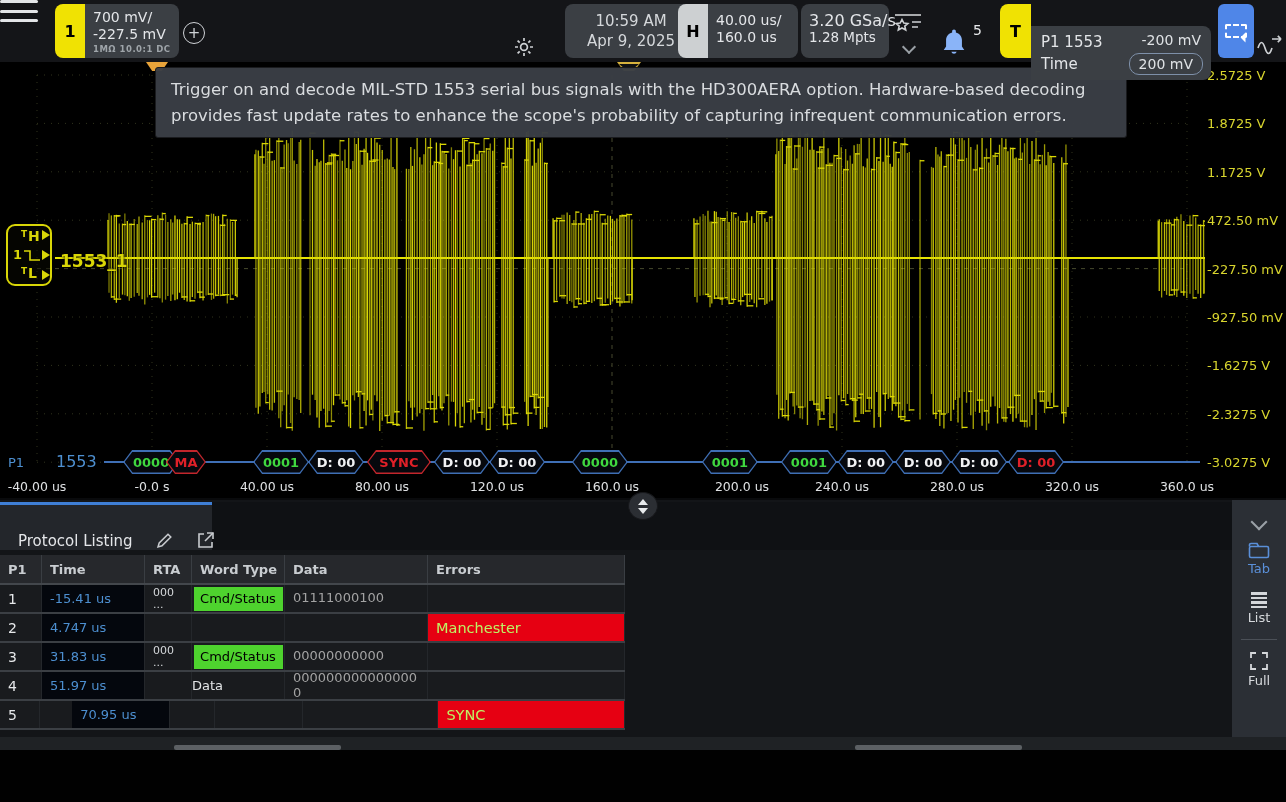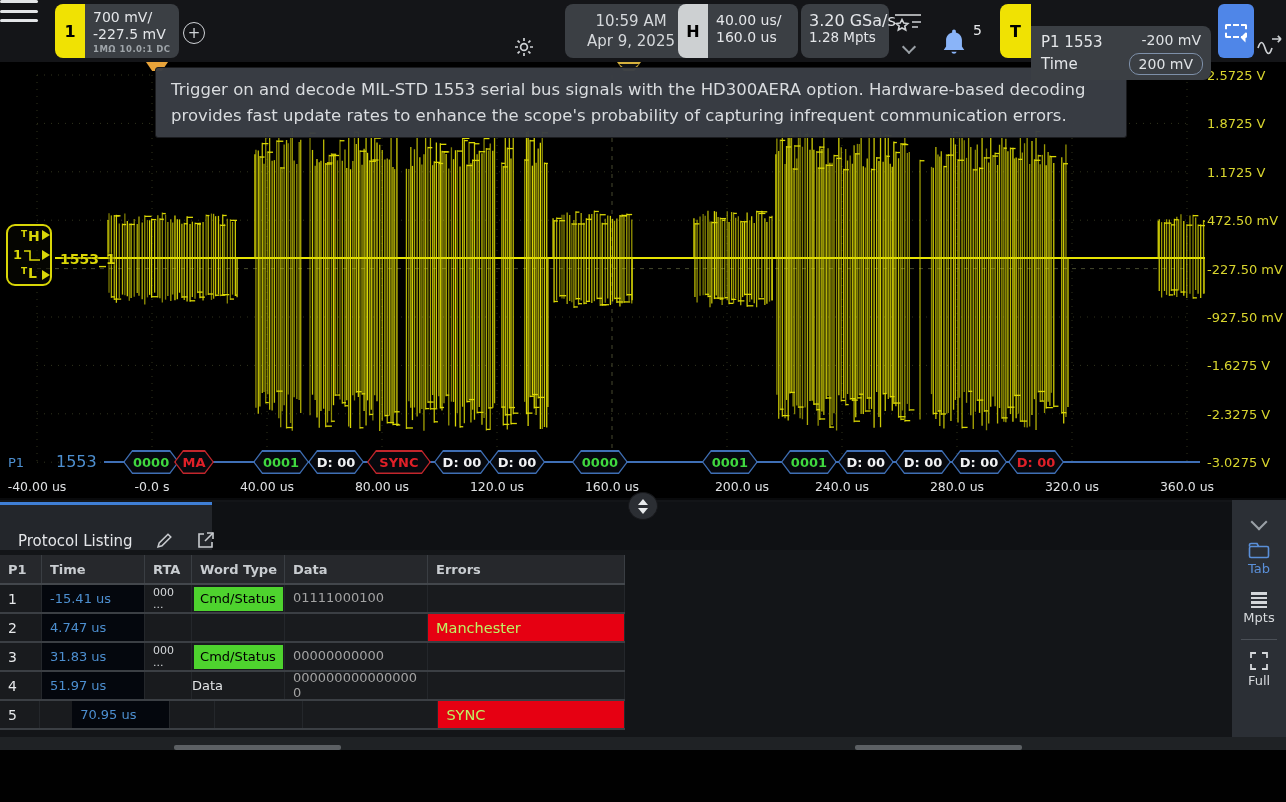--- a/index.html
+++ b/index.html
@@ -45,21 +45,21 @@
   .marker.hollow{left:617px;width:24px;background:#d7b23d;clip-path:polygon(0 0,100% 0,72% 100%,28% 100%)}
   .marker.hollow i{position:absolute;inset:2px;background:#101113;clip-path:polygon(0 0,100% 0,70% 100%,30% 100%)}
   .scope-tip{position:absolute;left:155px;top:67px;width:972px;background:rgba(58,62,69,.97);
              border:1px solid #1a1b1e;border-radius:3px;padding:9px 15px;z-index:10;
              font-size:16.5px;line-height:1.55;color:#d9dcdf}
   .trig-badge{position:absolute;left:6px;top:224px;width:46px;height:62px;border:2px solid #d9d607;
               border-radius:9px;background:rgba(10,10,2,.55);z-index:7;color:#d9d607}
   .trig-badge span{position:absolute;font-weight:bold}
   .trig-badge .arr{width:0;height:0;border-top:5px solid transparent;border-bottom:5px solid transparent;
                    border-left:8px solid #d9d607;left:34px}
-  .src-label{position:absolute;left:60px;top:251px;font-size:14px;font-weight:bold;color:#d9d606;z-index:5;
+  .src-label{position:absolute;left:60px;top:251px;font-size:17px;font-weight:bold;color:#d9d606;z-index:5;
              text-shadow:0 0 3px #000}
   .vlabel{position:absolute;left:1207px;transform:translateY(-50%);font-size:13px;color:#d8d52e;
           white-space:nowrap;z-index:5}
   .tlabel{position:absolute;top:479px;transform:translateX(-50%);font-size:12.5px;color:#dfe1e3;
           white-space:nowrap;z-index:5}
   .decode-row{position:absolute;left:0;top:448px;width:1205px;height:30px;z-index:5}
   .decode-line{position:absolute;left:104px;top:13px;width:1096px;height:2px;background:#3f6fb5}
   .decode-p1{position:absolute;left:8px;top:7px;font-size:13px;color:#4d8fd0}
   .decode-bus{position:absolute;left:56px;top:4px;font-size:16px;color:#4d8fd0}
   .bub{position:absolute;top:2px;height:24px;transform:translateX(-50%)}
@@ -931,21 +931,21 @@
 
   <div class="decode-row">
     <div class="decode-line"></div>
     <span class="decode-p1">P1</span>
     <span class="decode-bus">1553</span>
     <div id="bubbles">
         <div class="bub" style="left: 151.137px; width: 56px;">
           <div class="out" style="background: rgb(63, 111, 181);"></div>
           <div class="in" style="color: rgb(63, 216, 63);">0000</div>
         </div>
-        <div class="bub" style="left: 194px; width: 40px;">
+        <div class="bub" style="left: 186px; width: 40px;">
           <div class="out" style="background: rgb(194, 38, 44);"></div>
           <div class="in" style="color: rgb(224, 32, 40);">MA</div>
         </div>
         <div class="bub" style="left: 281.087px; width: 56px;">
           <div class="out" style="background: rgb(63, 111, 181);"></div>
           <div class="in" style="color: rgb(63, 216, 63);">0001</div>
         </div>
         <div class="bub" style="left: 336px; width: 56px;">
           <div class="out" style="background: rgb(63, 111, 181);"></div>
           <div class="in" style="color: rgb(240, 241, 243);">D: 00</div>
@@ -1089,21 +1089,21 @@
         </svg>
         <span class="lbl blue">Tab</span>
       </div>
       <div class="grp">
         <span class="listicon">
             <i></i>
             <i></i>
             <i></i>
             <i></i>
           </span>
-        <span class="lbl">Mpts</span>
+        <span class="lbl">List</span>
       </div>
       <div class="divider"></div>
       <div class="grp" style="margin-top:11px">
         <svg width="20" height="20" viewBox="0 0 20 20">
           <g stroke="#d4d7da" stroke-width="1.8" fill="none">
             <path d="M2 7V2h5M13 2h5v5M18 13v5h-5M7 18H2v-5"></path>
           </g>
         </svg>
         <span class="lbl">Full</span>
       </div>

